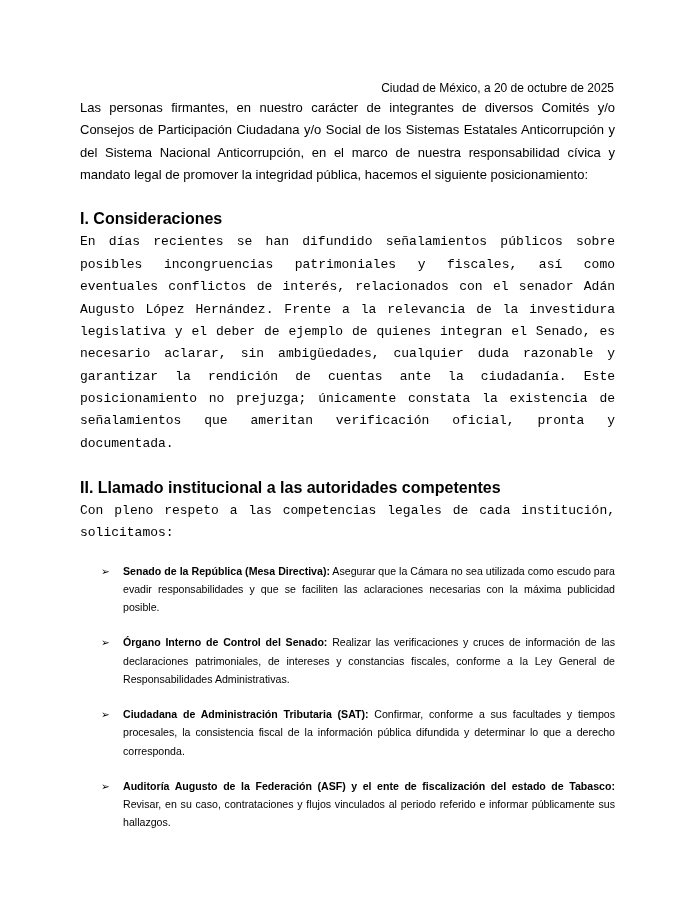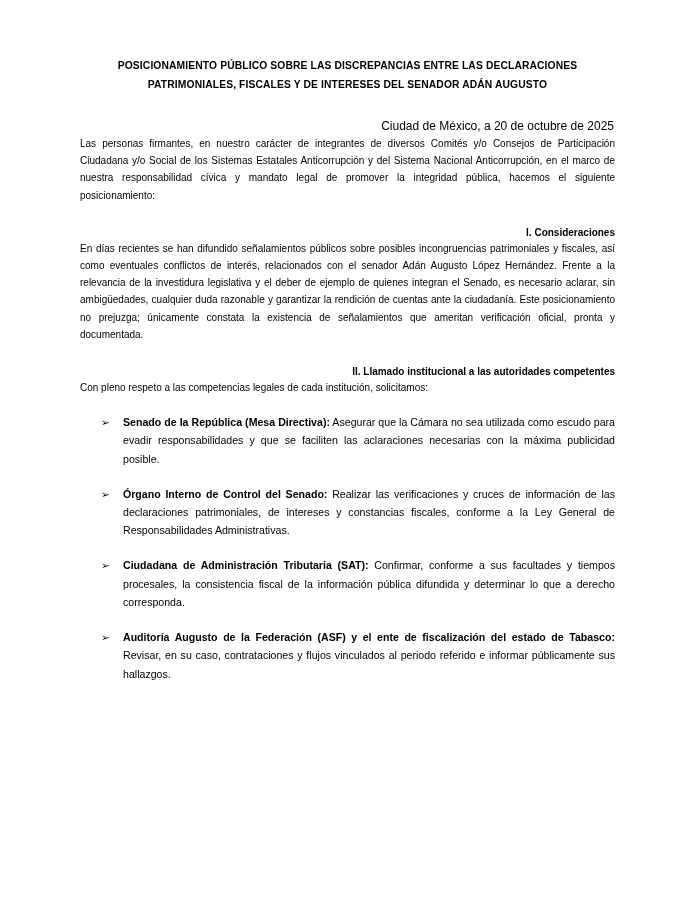--- a/index.html
+++ b/index.html
@@ -35,38 +35,39 @@
     display: block;
   }
   .place-date {
     margin-top: 23px;
     text-align: right;
     font-size: 12px;
     line-height: 1.5;
     padding-right: 1px;
   }
   p.body-text {
-    font-size: 10px;
+    font-size: 13px;
     line-height: 1.72;
     text-align: justify;
     text-justify: inter-word;
     margin: 0;
   }
   .intro {
     margin-top: 26px;
   }
   h2.section-heading {
-    font-size: 10px;
+    font-size: 16px;
     font-weight: bold;
     margin: 21px 0 0 0;
     line-height: 1.5;
-    text-align: right;
+    text-align: left;
   }
   .after-heading {
     margin-top: 18px;
+    font-family: Liberation Mono, monospace;
   }
   ul.bullets {
     list-style: none;
     margin: 17px 0 0 0;
     padding: 0;
   }
   ul.bullets > li {
     position: relative;
     padding-left: 43px;
     margin-bottom: 17px;
@@ -88,24 +89,20 @@
   }
   .lead {
     font-weight: bold;
   }
 </style>
 </head>
 <body>
 
 <div class="page">
 
-  <h1 class="doc-title">
-    <span class="title-line">POSICIONAMIENTO PÚBLICO SOBRE LAS DISCREPANCIAS ENTRE LAS DECLARACIONES</span>
-    <span class="title-line">PATRIMONIALES, FISCALES Y DE INTERESES DEL SENADOR ADÁN AUGUSTO</span>
-  </h1>
 
   <div class="place-date">Ciudad de México, a 20 de octubre de 2025</div>
 
   <p class="body-text intro">Las personas firmantes, en nuestro carácter de integrantes de diversos Comités y/o Consejos de Participación Ciudadana y/o Social de los Sistemas Estatales Anticorrupción y del Sistema Nacional Anticorrupción, en el marco de nuestra responsabilidad cívica y mandato legal de promover la integridad pública, hacemos el siguiente posicionamiento:</p>
 
   <h2 class="section-heading">I. Consideraciones</h2>
   <p class="body-text after-heading">En días recientes se han difundido señalamientos públicos sobre posibles incongruencias patrimoniales y fiscales, así como eventuales conflictos de interés, relacionados con el senador Adán Augusto López Hernández. Frente a la relevancia de la investidura legislativa y el deber de ejemplo de quienes integran el Senado, es necesario aclarar, sin ambigüedades, cualquier duda razonable y garantizar la rendición de cuentas ante la ciudadanía. Este posicionamiento no prejuzga; únicamente constata la existencia de señalamientos que ameritan verificación oficial, pronta y documentada.</p>
 
   <h2 class="section-heading">II. Llamado institucional a las autoridades competentes</h2>
   <p class="body-text after-heading">Con pleno respeto a las competencias legales de cada institución, solicitamos:</p>

